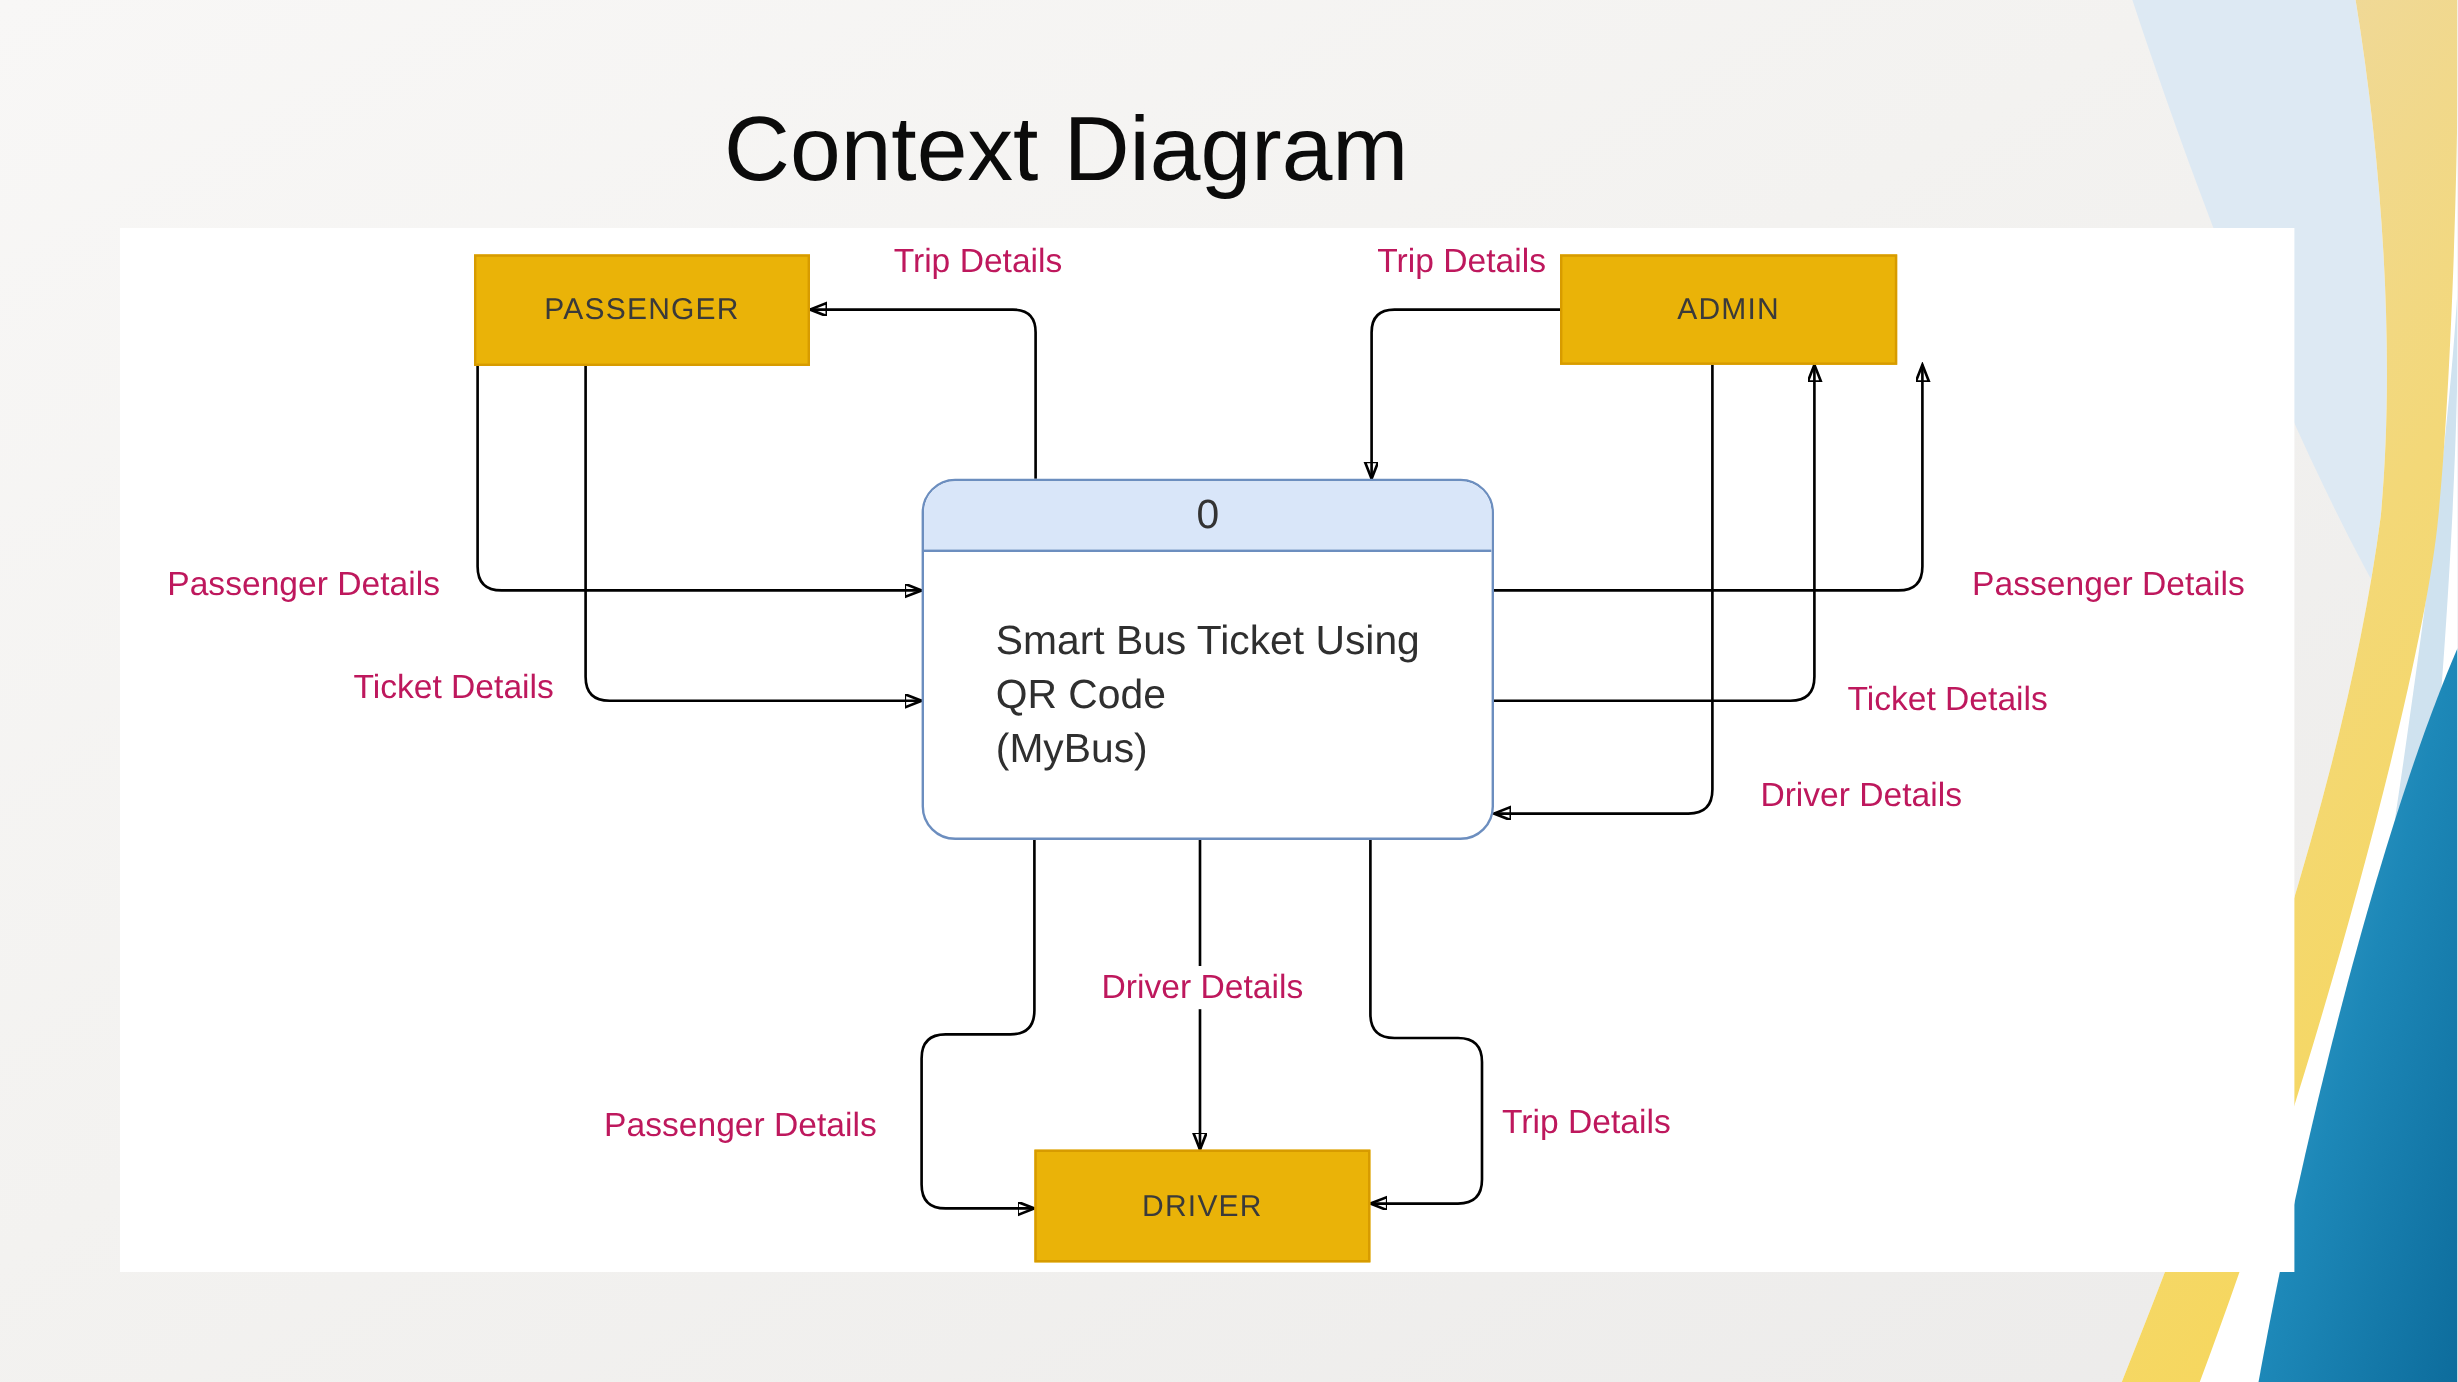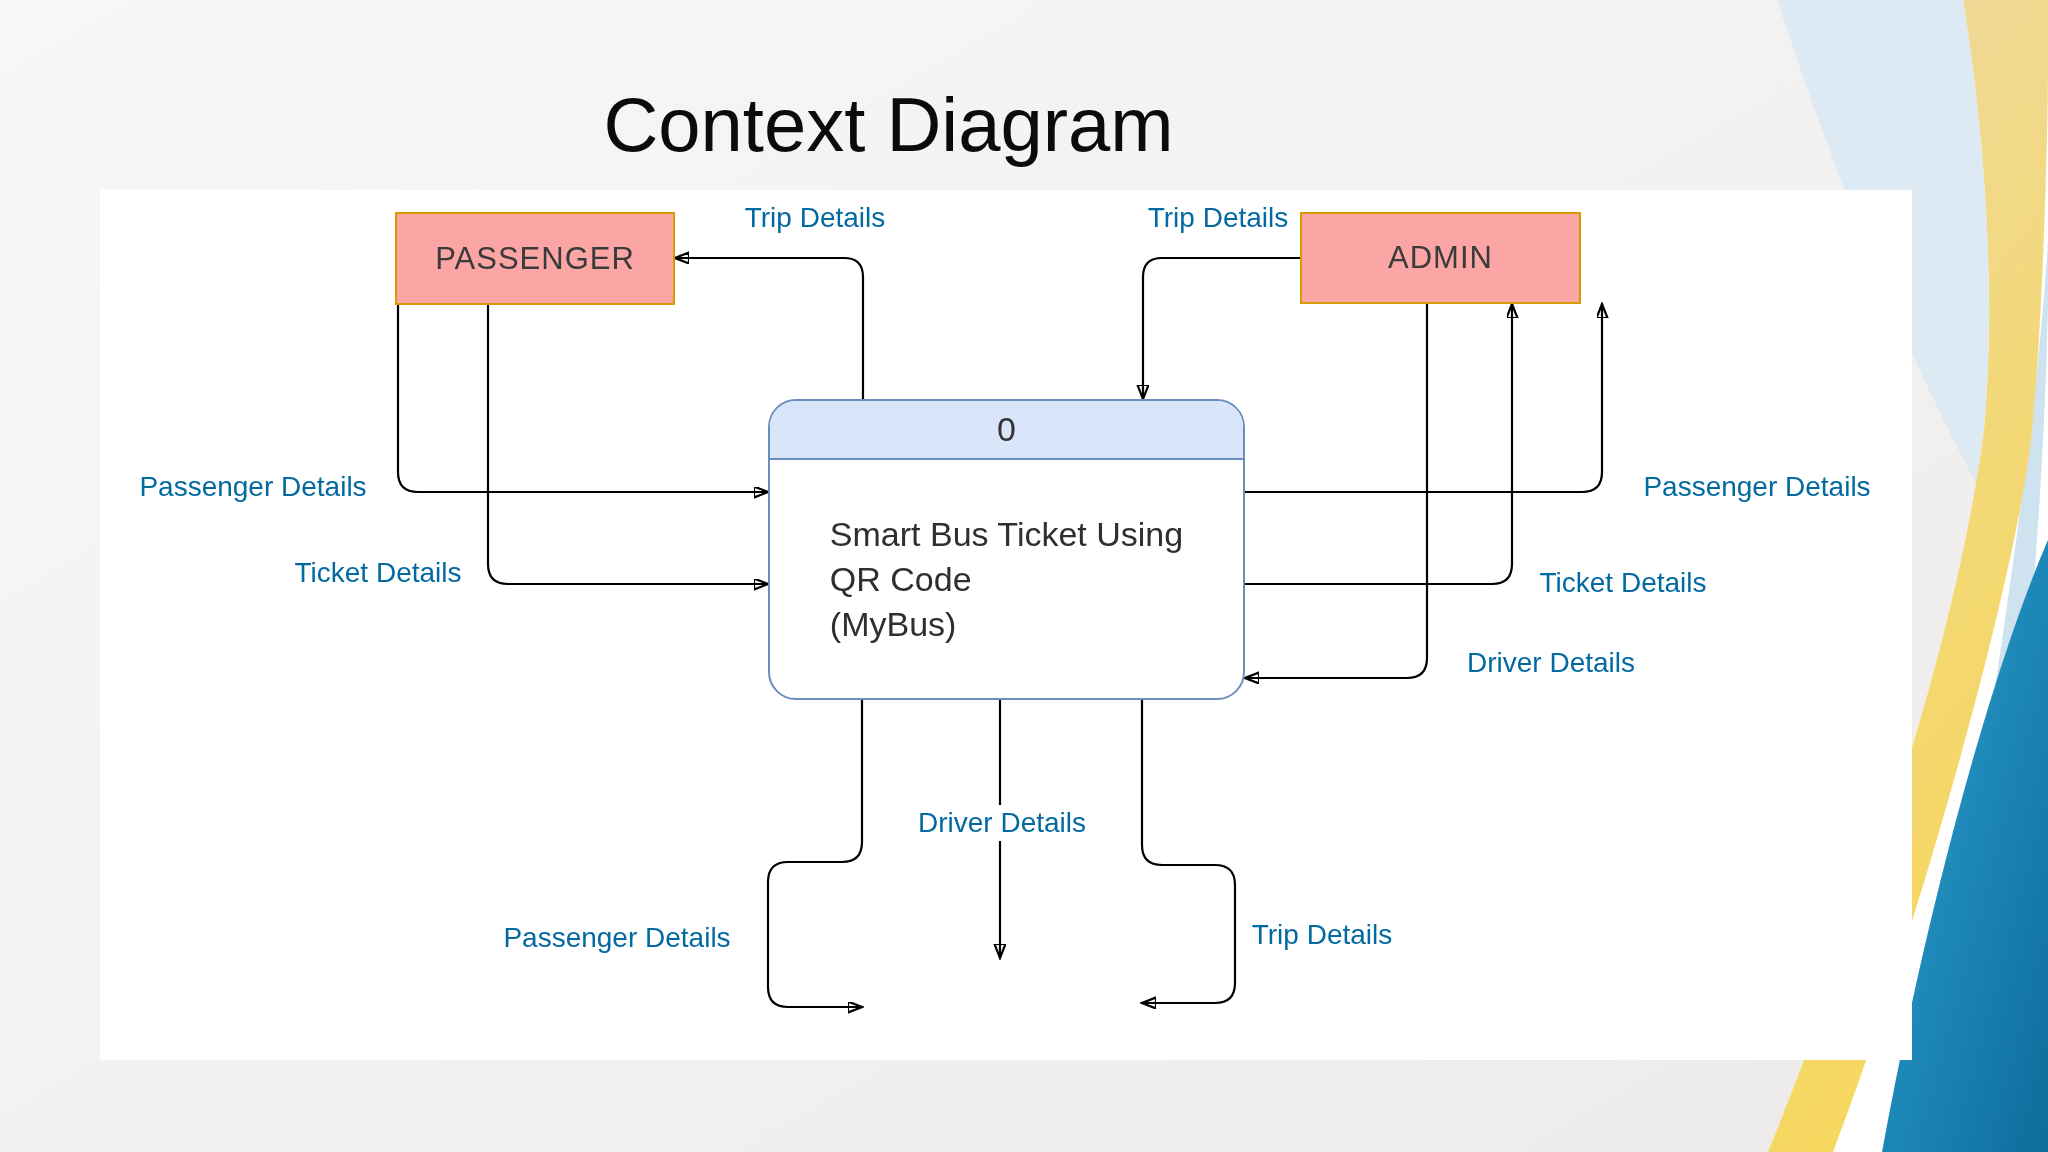--- a/index.html
+++ b/index.html
@@ -21,22 +21,22 @@
   
   .panel{
     position:absolute;left:100px;top:190px;width:1812px;height:870px;
     background:#ffffff;
   }
   .flows{position:absolute;left:0;top:0;width:1812px;height:870px;}
   .flows path{fill:none;stroke:#000000;stroke-width:2.2px;}
   
   .entity{
     position:absolute;display:flex;align-items:center;justify-content:center;
-    background:#fca5a5;border:2.5px solid #d79b00;box-sizing:border-box;
-    font-size:31px;color:#3a3a3a;letter-spacing:1px;
+    background:#eab308;border:2.5px solid #d79b00;box-sizing:border-box;
+    font-size:25px;color:#3a3a3a;letter-spacing:1px;
   }
   .entity.passenger{left:295px;top:22px;width:280px;height:93px;}
   .entity.admin{left:1200px;top:22px;width:281px;height:92px;}
   .entity.driver{left:762px;top:768px;width:280px;height:94px;}
   
   .process{
     position:absolute;left:668px;top:209px;width:477px;height:301px;
     border:2.2px solid #6c8ebf;border-radius:28px;background:#ffffff;
     box-sizing:border-box;overflow:hidden;display:flex;flex-direction:column;
   }
@@ -45,21 +45,21 @@
     display:flex;align-items:center;justify-content:center;
     font-size:34px;color:#333333;
   }
   .process-body{
     flex:1;display:flex;align-items:center;justify-content:center;
     font-size:34px;line-height:45px;color:#2f2f2f;white-space:pre-line;
   }
   
   .flabel{
     position:absolute;transform:translate(-50%,-50%);
-    font-size:28px;color:#0369a1;white-space:nowrap;
+    font-size:28px;color:#be185d;white-space:nowrap;
   }
   .flabel.bg{background:#ffffff;padding:2px 8px;}
 </style>
 </head>
 <body>
 
 <div class="slide">
 
   <svg class="deco" viewBox="0 0 430 1152" aria-hidden="true">
     <defs>
@@ -102,20 +102,23 @@
       <path d="M 762,510 V 652 Q 762,672 742,672 H 688 Q 668,672 668,692 V 797 Q 668,817 688,817 H 762" marker-end="url(#arrow)"></path>
       <path d="M 1042,510 V 655 Q 1042,675 1062,675 H 1115 Q 1135,675 1135,695 V 793 Q 1135,813 1115,813 H 1042" marker-end="url(#arrow)"></path>
     </svg>
 
     <div class="entity passenger">
       <span>PASSENGER</span>
     </div>
     <div class="entity admin">
       <span>ADMIN</span>
     </div>
+    <div class="entity driver">
+      <span>DRIVER</span>
+    </div>
 
     <div class="process">
       <div class="process-header">0</div>
       <div class="process-body">Smart Bus Ticket Using
 QR Code
 (MyBus)</div>
     </div>
 
     <span class="flabel" style="left:715px;top:28px">Trip Details</span>
     <span class="flabel" style="left:1118px;top:28px">Trip Details</span>

